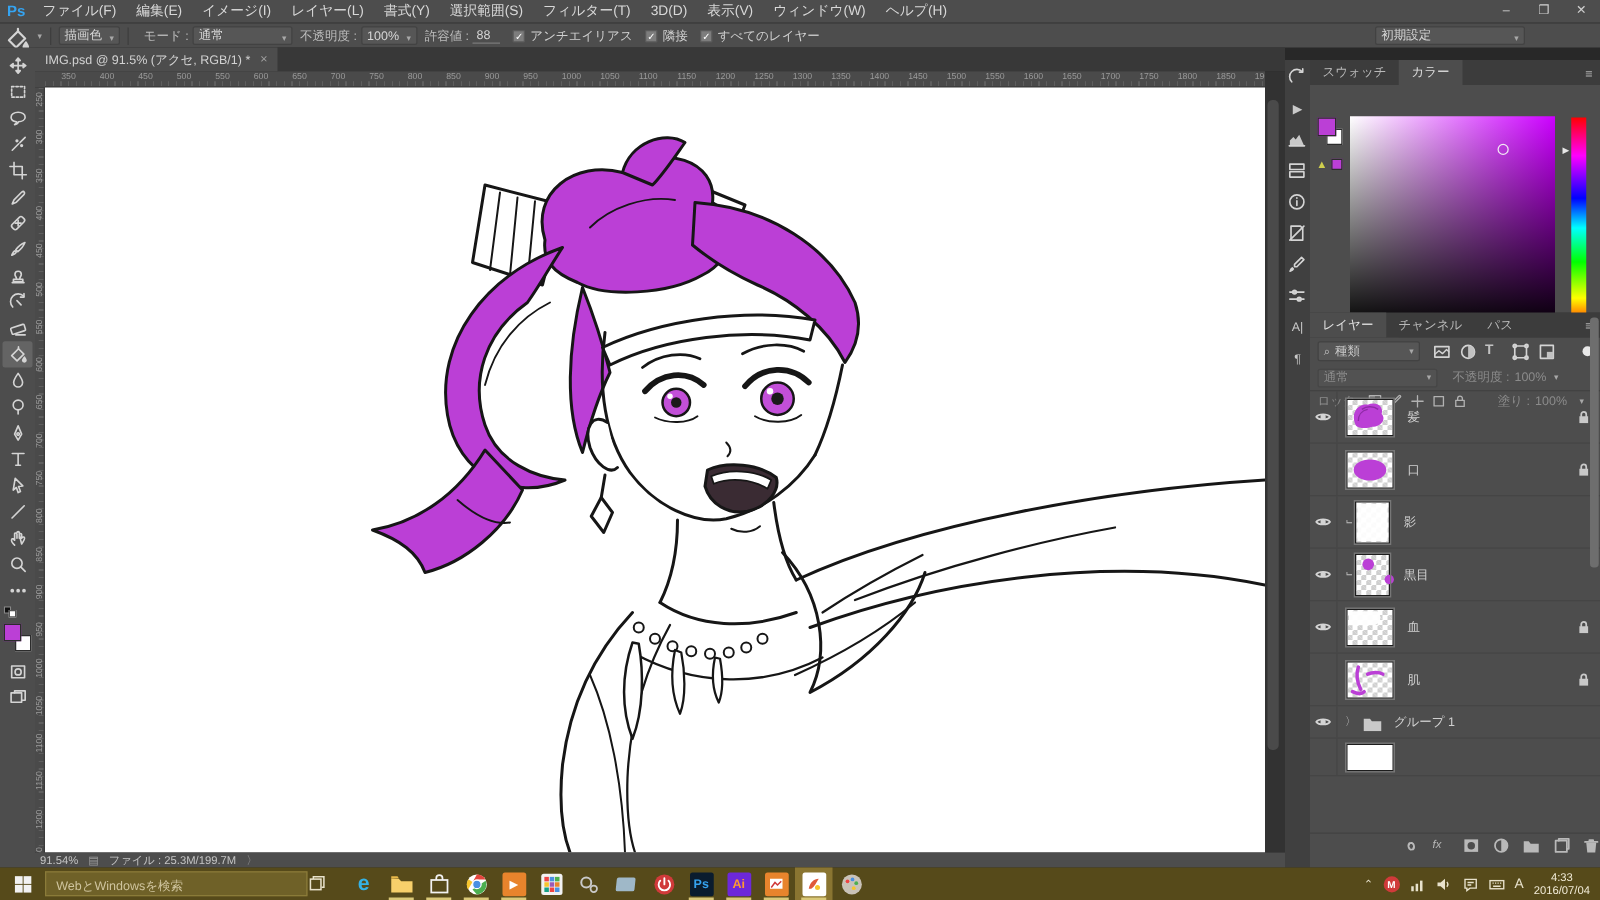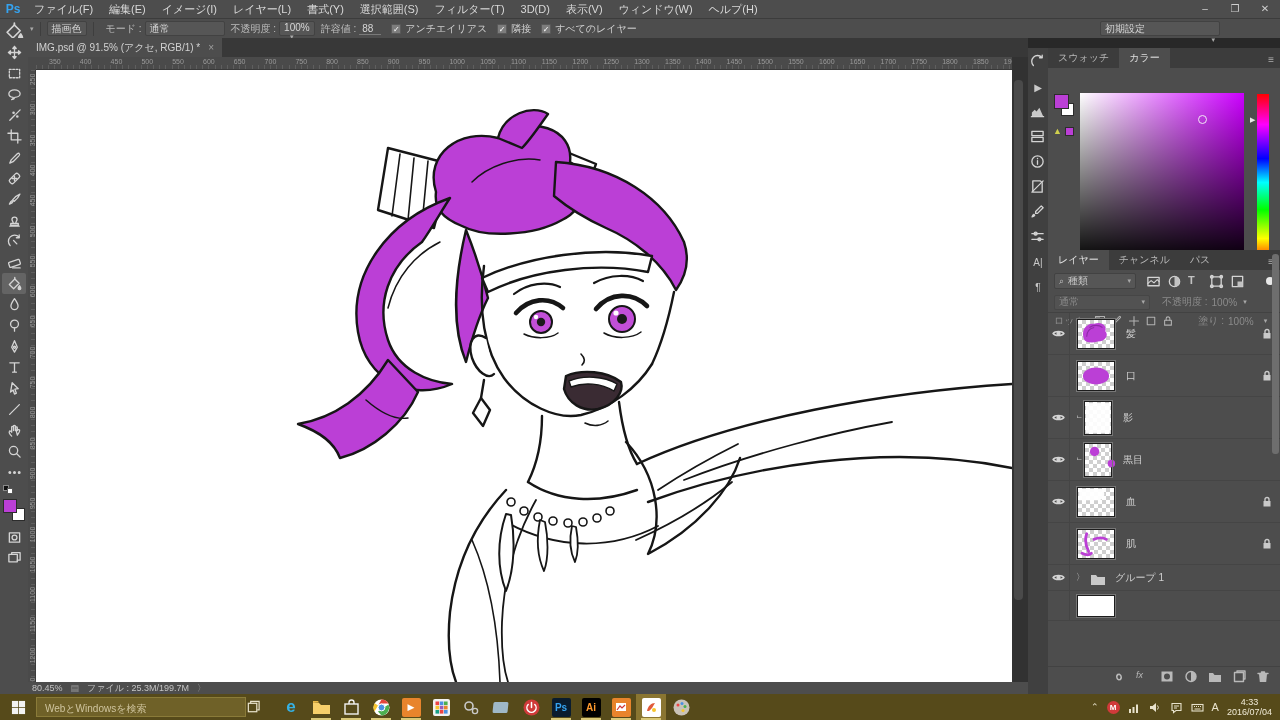--- a/index.html
+++ b/index.html
@@ -14,21 +14,21 @@
   .menu-item { padding:0 8px; line-height:18px; cursor:default; }
   #win-controls { margin-left:auto; display:flex; height:18px; }
   .winbtn { width:30px; text-align:center; line-height:17px; color:#cfcfcf; font-size:10px; }
 
   
   #optionsbar { position:absolute; left:0; top:18px; width:1280px; height:20px; background:#4d4d4d;
     border-top:1px solid #3c3c3c; display:flex; align-items:center; font-size:10px; color:#cfcfcf; }
   .opt-sep { width:1px; height:14px; background:#3e3e3e; margin:0 6px; }
   .opt-label { color:#bdbdbd; margin:0 3px 0 6px; }
   .dropdown { background:#565656; border:1px solid #424242; border-radius:2px; height:15px;
-    display:flex; align-items:flex-start; padding:0 4px; color:#d6d6d6;flex-direction:column; }
+    display:flex; align-items:flex-end; padding:0 4px; color:#d6d6d6; }
   .dd-chev { margin-left:6px; font-size:7px; color:#a8a8a8; }
   .opt-input { border-bottom:1px solid #7a7a7a; padding:0 3px; min-width:22px; color:#d6d6d6; }
   .chk { display:flex; align-items:center; margin-left:10px; }
   .chkbox { width:10px; height:10px; background:#7d7d7d; border:1px solid #5a5a5a; border-radius:1px;
     color:#fff; font-size:8px; line-height:10px; text-align:center; margin-right:4px; }
   #toolbadge { width:20px; height:16px; margin-left:4px; }
 
   
   #toolbar { position:absolute; left:0; top:38px; width:28px; height:656px; background:#4d4d4d;
     display:flex; flex-direction:column; align-items:center; padding-top:4px; }
@@ -118,21 +118,21 @@
     background-size:8px 8px; background-position:0 0,4px 4px; background-color:#fff; }
   .thumb.small { width:28px; height:34px; margin-left:0; }
   .lname { font-size:10px; color:#d0d0d0; margin-left:4px; }
   .llock { margin-left:auto; margin-right:8px; width:10px; height:11px; }
   .llock svg { width:10px; height:11px; }
   .grouprow { height:26px; }
   .folder { width:16px; height:12px; margin:0 5px; }
   #list-scroll { position:absolute; right:1px; top:4px; width:7px; height:200px; background:#6e6e6e; border-radius:3px; }
 
   #layerbottom { position:absolute; bottom:0; left:0; width:232px; height:20px; border-top:1px solid #424242;
-    display:flex; align-items:center; justify-content:flex-end; gap:10px; padding-right:10px; }
+    display:flex; align-items:center; justify-content:flex-end; gap:10px; }
   .lbic { width:14px; height:13px; color:#b9b9b9; font-size:9px; }
   .lbic svg { width:14px; height:13px; }
 
   
   #taskbar { position:absolute; left:0; top:694px; width:1280px; height:26px; background:#564a1a;
     display:flex; align-items:center; }
   #startbtn { width:36px; height:26px; display:flex; align-items:center; justify-content:center; }
   #searchbox { width:210px; height:20px; background:#6f6128; border:1px solid #8a7b39; display:flex;
     align-items:flex-end; font-size:10px; color:#cfc49e; padding-left:8px; }
   #taskview { width:30px; text-align:center; }
@@ -509,21 +509,21 @@
       <path d="M504 450 C500 470 502 488 508 501 C513 488 512 467 509 452 Z" fill="#fff" stroke-width="1.8"></path>
       <path d="M536 456 C533 470 534 482 539 492 C543 482 542 468 540 457 Z" fill="#fff" stroke-width="1.8"></path>
     </g>
     <style> .hairfill { fill:#bb3fd6; } </style>
   </svg>
 </div>
 <div id="doc-gutter"></div>
 <div id="canvas-vscroll"></div>
 
 <div id="statusbar">
-  <span>80.45%</span>
+  <span>91.54%</span>
   <span style="color:#9a9a9a">▤</span>
   <span>ファイル : 25.3M/199.7M</span>
   <span style="color:#9a9a9a">〉</span>
 </div>
 
 <div id="dockcol">
     <div class="dockic">
       <svg viewBox="0 0 16 16" fill="none" stroke="#d4d4d4" stroke-width="1.4" stroke-linecap="round" stroke-linejoin="round">
         <path d="M12.5 3.5A6 6 0 103.6 12.2"></path>
         <path d="M13 1.2v2.8h-2.8"></path>
@@ -938,21 +938,21 @@
       <div class="tbapp">
         <svg viewBox="0 0 19 19" width="19" height="19">
           <circle cx="9.5" cy="9.5" r="8" fill="#d03a3a"></circle>
           <path d="M9.5 4.5v5M6.2 6.5a4.6 4.6 0 106.6 0" stroke="#fff" stroke-width="1.5" fill="none" stroke-linecap="round"></path>
         </svg>
       </div>
       <div class="tbapp running">
         <span class="appic" style="background:#0a1c2e;color:#35a3f0">Ps</span>
       </div>
       <div class="tbapp running">
-        <span class="appic" style="background:#000000;color:#ff9a2e">Ai</span>
+        <span class="appic" style="background:#6d28d9;color:#ff9a2e">Ai</span>
       </div>
       <div class="tbapp running">
         <span class="appic" style="background:#e8842c">
           <svg viewBox="0 0 12 12" width="12" height="12">
             <rect x="1" y="2" width="10" height="8" fill="#fff"></rect>
             <path d="M2 9l3-4 2 2 3-3" stroke="#d03a3a" fill="none" stroke-width="1.2"></path>
           </svg>
         </span>
       </div>
       <div class="tbapp running active">

